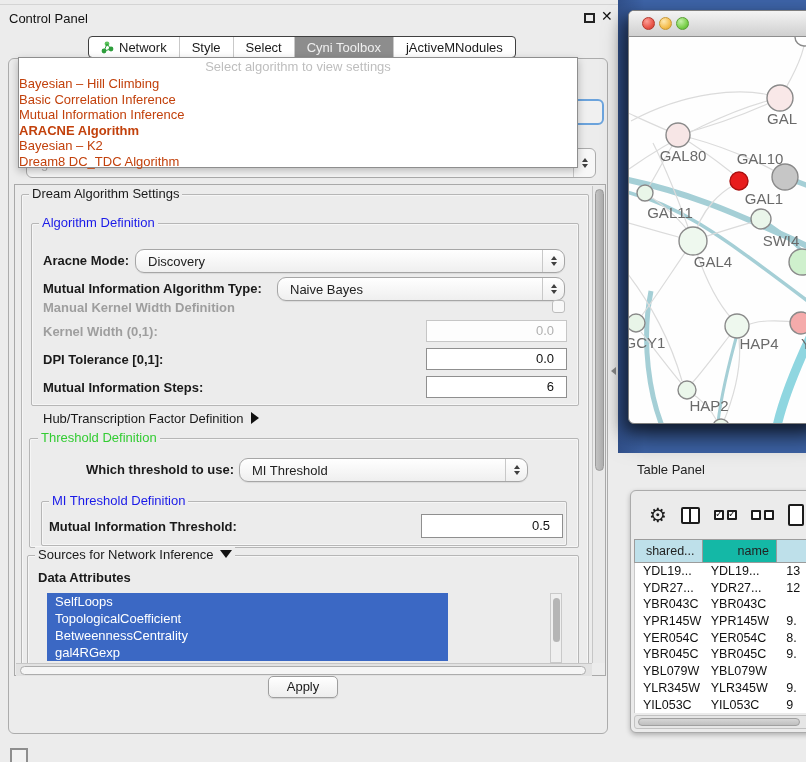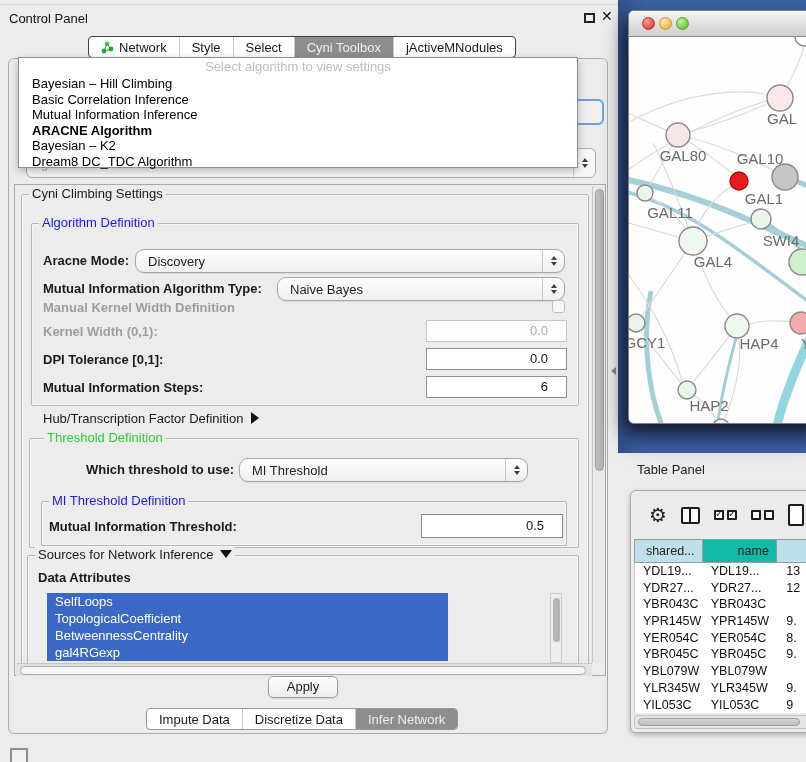--- a/index.html
+++ b/index.html
@@ -17,21 +17,21 @@
 
   .tabbar { position:absolute; left:88px; top:36px; height:22px; display:flex; background:#FFF; border:1px solid #404040; border-radius:4px; overflow:hidden; z-index:5; }
   .cptab { height:100%; display:flex; align-items:center; justify-content:center; gap:5px; padding:0 12px; border-right:1px solid #C9C9C9; color:#1a1a1a; white-space:nowrap; }
   .cptab:last-child { border-right:none; }
   .cptab.sel { background:#8D8D8D; color:#EFEFEF; }
   .net-ico { width:13px; height:13px; display:inline-block; }
 
   
   .dd { position:absolute; left:18px; top:57px; width:560px; height:111px; background:#FFF; border:1px solid #8E8E8E; box-shadow:0 3px 8px rgba(0,0,0,.25); z-index:20; }
   .dd-header { height:18px; line-height:18px; text-align:center; color:#BEBEBE; }
-  .dd-item { height:15.5px; line-height:15.5px; padding-left:13px; color:#000000; }
+  .dd-item { height:15.5px; line-height:15.5px; padding-left:0; color:#c2410c; }
   .dd-item.bold { font-weight:bold; }
 
   
   .bg-combo { position:absolute; left:26px; top:148px; width:570px; height:30px; border:1px solid #ABABAB; border-radius:6px; background:#F7F7F7; z-index:10; }
   .bg-combo .val { position:absolute; left:14px; top:7px; color:#B3B3B3; }
   .focus-sliver { position:absolute; left:560px; top:99px; width:44px; height:26px; border:2px solid #6BA3DC; border-radius:6px; background:#F0F0F0; z-index:9; }
 
   
   .scrollpane { position:absolute; left:14px; top:184px; width:592px; height:492px; border:1px solid #A9A9A9; background:#ECECEC; }
   .scrollcontent { position:absolute; left:1px; top:1px; width:577px; height:477px; overflow:hidden; }
@@ -50,21 +50,21 @@
   .lbl { position:absolute; white-space:nowrap; }
   .lbl.b { font-weight:bold; }
   .lbl.dis { color:#9E9E9E; }
 
   .combo { position:absolute; height:24px; border:1px solid #A6A6A6; border-radius:9px; background:linear-gradient(#FFFFFF,#EFEFEF); box-shadow:0 1px 1px rgba(0,0,0,.08); }
   .combo .val { position:absolute; left:12px; top:4px; color:#222; white-space:nowrap; }
   .stepper { position:absolute; right:0; top:0; width:22px; height:100%; border-left:1px solid #C8C8C8; display:flex; flex-direction:column; align-items:center; justify-content:center; gap:2px; }
   .tri-up { width:0; height:0; border-left:3.5px solid transparent; border-right:3.5px solid transparent; border-bottom:4.5px solid #3F3F3F; }
   .tri-dn { width:0; height:0; border-left:3.5px solid transparent; border-right:3.5px solid transparent; border-top:4.5px solid #3F3F3F; }
 
-  .numfield { position:absolute; height:22px; border:1px solid #8F8F8F; background:#FFF; text-align:right; padding-right:18px; line-height:20px; color:#111; }
+  .numfield { position:absolute; height:22px; border:1px solid #8F8F8F; background:#FFF; text-align:right; padding-right:12px; line-height:20px; color:#111; }
   .numfield.dis { border-color:#C6C6C6; color:#B0B0B0; background:#FDFDFD; }
   .checkbox { position:absolute; width:13px; height:13px; border:1px solid #BDBDBD; border-radius:3px; background:#F8F8F8; }
 
   .arrow-right { display:inline-block; width:0; height:0; border-top:6px solid transparent; border-bottom:6px solid transparent; border-left:8px solid #111; vertical-align:-1px; margin-left:8px; }
   .arrow-down { display:inline-block; width:0; height:0; border-left:6px solid transparent; border-right:6px solid transparent; border-top:8px solid #111; vertical-align:1px; margin-left:6px; }
 
   .attr-list { position:absolute; background:#FFF; }
   .attr-item { height:17px; line-height:17px; background:#3B68C4; color:#FFF; padding-left:8px; white-space:nowrap; }
 
   .apply-btn { position:absolute; left:268px; top:676px; width:70px; height:22px; border:1px solid #9E9E9E; border-radius:5px; background:linear-gradient(#FFFFFF,#EDEDED); text-align:center; line-height:20px; box-shadow:0 1px 1px rgba(0,0,0,.12); }
@@ -157,21 +157,21 @@
       <div class="dd-item">Mutual Information Inference</div>
       <div class="dd-item bold">ARACNE Algorithm</div>
       <div class="dd-item">Bayesian – K2</div>
       <div class="dd-item">Dream8 DC_TDC Algorithm</div>
     </div>
 
   <div class="scrollpane">
     <div class="scrollcontent">
 
       <div class="group" style="left:5px; top:8px; width:568px; height:520px;"></div>
-      <div class="legend" style="left:13px; top:0;">Cyni Climbing Settings</div>
+      <div class="legend" style="left:13px; top:0;">Dream Algorithm Settings</div>
 
       <div class="group" style="left:15px; top:37px; width:548px; height:183px;"></div>
       <div class="legend blue" style="left:23px; top:29px;">Algorithm Definition</div>
 
       <div class="lbl b" style="left:27px; top:67px;">Aracne Mode:</div>
       <div class="combo" style="left:119px; top:63px; width:430px;">
         <span class="val">Discovery</span>
         <span class="stepper">
             <span class="tri-up"></span>
             <span class="tri-dn"></span>
@@ -195,21 +195,21 @@
 
       <div class="lbl b" style="left:27px; top:166px;">DPI Tolerance [0,1]:</div>
       <div class="numfield" style="left:410px; top:162px; width:141px;">0.0</div>
 
       <div class="lbl b" style="left:27px; top:194px;">Mutual Information Steps:</div>
       <div class="numfield" style="left:410px; top:190px; width:141px;">6</div>
 
       <div class="lbl" style="left:27px; top:225px;"><span>Hub/Transcription Factor Definition</span><span class="arrow-right"></span></div>
 
       <div class="group" style="left:13px; top:252px; width:550px; height:110px;"></div>
-      <div class="legend green" style="left:28px; top:244px;">Threshold Definition</div>
+      <div class="legend green" style="left:22px; top:244px;">Threshold Definition</div>
 
       <div class="lbl b" style="left:70px; top:276px;">Which threshold to use:</div>
       <div class="combo" style="left:223px; top:272px; width:289px;">
         <span class="val">MI Threshold</span>
         <span class="stepper">
             <span class="tri-up"></span>
             <span class="tri-dn"></span>
           </span>
       </div>
 
@@ -238,31 +238,20 @@
     <div class="vscroll">
         <span class="thumb"></span>
       </div>
     <div class="hscroll">
         <span class="thumb"></span>
       </div>
   </div>
 
   <div class="apply-btn">Apply</div>
 
-  <div class="bottom-tabbar" id="bottom-tabs">
-      <div class="cptab">
-        <span>Impute Data</span>
-      </div>
-      <div class="cptab">
-        <span>Discretize Data</span>
-      </div>
-      <div class="cptab sel">
-        <span>Infer Network</span>
-      </div>
-    </div>
 
   <div class="mini-icon"></div>
   <div class="divider-handle"></div>
 
   <div class="desktop"></div>
 
   <div class="net-window">
     <div class="net-titlebar">
       <span class="tl red"></span>
       <span class="tl yellow"></span>

